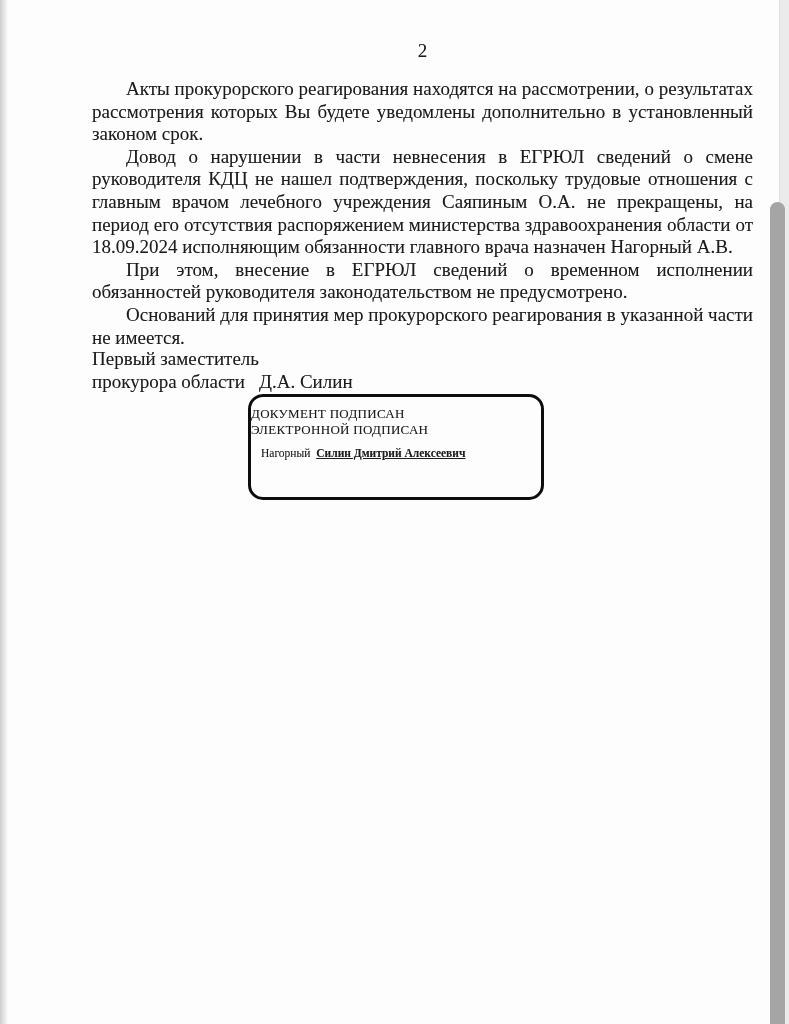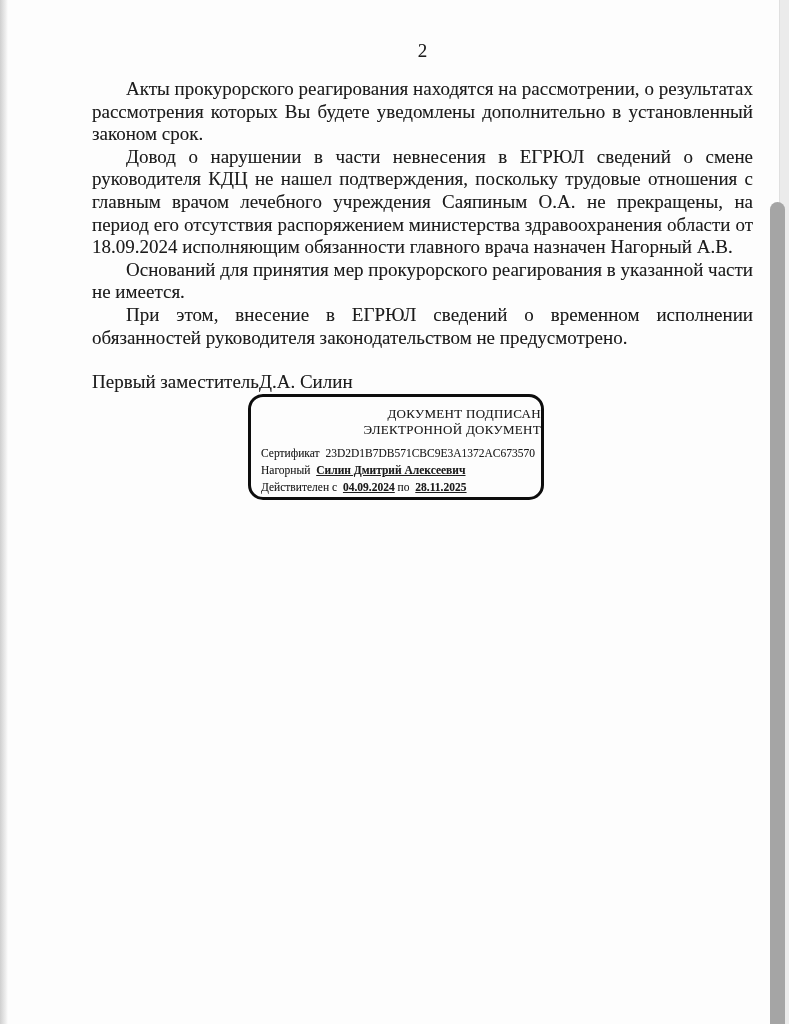--- a/index.html
+++ b/index.html
@@ -44,21 +44,21 @@
   .stamp {
     position: absolute; left: 248px; top: 394px;
     width: 290px; height: 100px;
     background: #fdfdfd;
     border: 3px solid #0d0d0d;
     border-radius: 15px;
     box-sizing: content-box;
   }
   .stamp-title {
     margin-top: 9px;
-    text-align: right;
+    text-align: left;
     font-size: 13px; line-height: 16px;
     letter-spacing: 0.3px;
   }
   .stamp-rows {
     margin: 7px 8px 0 10px;
     font-size: 11.5px; line-height: 17px;
     white-space: nowrap;
   }
   .stamp-rows .val-b { font-weight: bold; text-decoration: underline; }
   .stamp-rows .sp { margin-left: 3px; }
@@ -78,39 +78,38 @@
 
 <div class="page">
 
   <div class="left-edge"></div>
 
   <div class="page-number">2</div>
 
   <div class="text-block">
     <p class="para">Акты прокурорского реагирования находятся на рассмотрении, о результатах рассмотрения которых Вы будете уведомлены дополнительно в установленный законом срок.</p>
     <p class="para">Довод о нарушении в части невнесения в ЕГРЮЛ сведений о смене руководителя КДЦ не нашел подтверждения, поскольку трудовые отношения с главным врачом лечебного учреждения Саяпиным О.А. не прекращены, на период его отсутствия распоряжением министерства здравоохранения области от 18.09.2024 исполняющим обязанности главного врача назначен Нагорный А.В.</p>
+    <p class="para">При этом, внесение в ЕГРЮЛ сведений о временном исполнении обязанностей руководителя законодательством не предусмотрено.</p>
     <p class="para">Оснований для принятия мер прокурорского реагирования в указанной части не имеется.</p>
-    <p class="para">При этом, внесение в ЕГРЮЛ сведений о временном исполнении обязанностей руководителя законодательством не предусмотрено.</p>
   </div>
 
   <div class="signature-block">
     <div class="sig-left">
       <div>Первый заместитель</div>
+      <div>прокурора области</div>
     </div>
     <div class="sig-name">Д.А. Силин</div>
   </div>
 
   <div class="stamp">
     <div class="stamp-title">
       <div>ДОКУМЕНТ ПОДПИСАН</div>
-      <div>ЭЛЕКТРОННОЙ ДОКУМЕНТ</div>
+      <div>ЭЛЕКТРОННОЙ ПОДПИСАН</div>
     </div>
     <div class="stamp-rows">
-      <div><span>Сертификат</span> <span class="sp">23D2D1B7DB571CBC9E3A1372AC673570</span></div>
       <div><span>Нагорный</span> <span class="val-b sp">Силин Дмитрий Алексеевич</span></div>
-      <div><span>Действителен с</span> <span class="val-b sp">04.09.2024</span> <span>по</span> <span class="val-b sp">28.11.2025</span></div>
     </div>
   </div>
 
   <div class="scrollbar-track"></div>
   <div class="scrollbar-thumb"></div>
 
 </div>
 
 </body></html>

